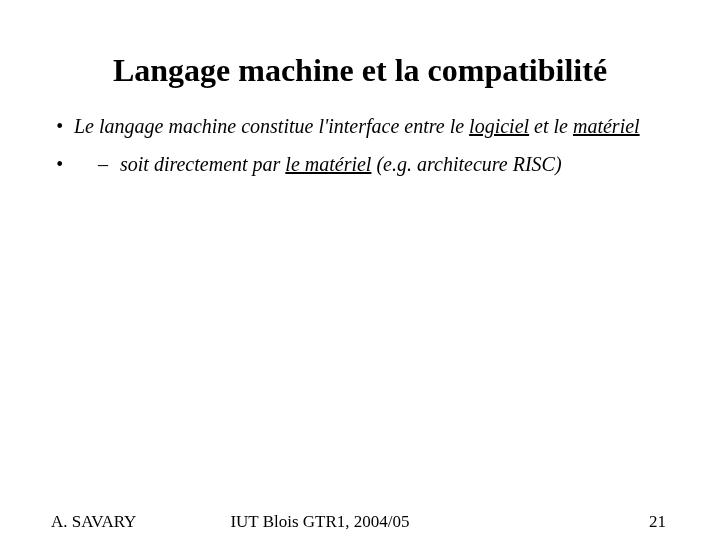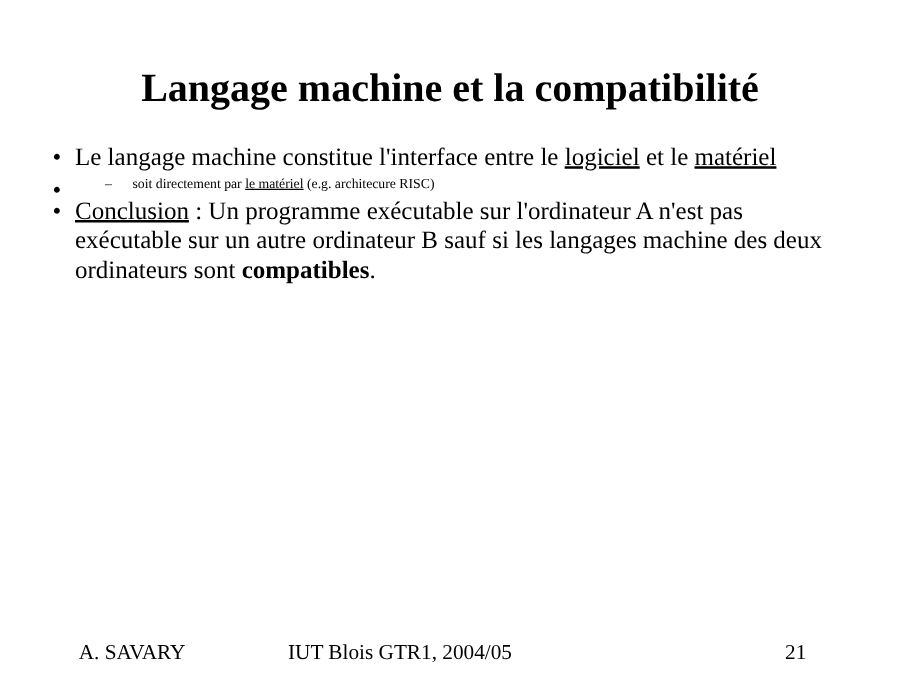--- a/index.html
+++ b/index.html
@@ -29,33 +29,34 @@
   ul.top {
     list-style: none;
     margin: 0;
     padding: 0;
     font-size: 20px;
     line-height: 1.18;
   }
   ul.top > li {
     position: relative;
     padding-left: 18px;
-    margin: 0;
+    margin: 14px;
+    font-style: italic;
   }
   ul.top > li::before {
     content: "•";
     position: absolute;
     left: 0;
     top: 0;
   }
   ul.sub {
     list-style: none;
     margin: 2px 0 4px 0;
     padding: 0 0 0 24px;
-    font-size: 11px;
+    font-size: 20px;
     line-height: 1.18;
   }
   ul.sub > li {
     position: relative;
     padding-left: 22px;
   }
   ul.sub > li::before {
     content: "–";
     position: absolute;
     left: 0;
@@ -65,44 +66,41 @@
   .b { font-weight: bold; }
   .footer {
     position: absolute;
     bottom: 28px;
     left: 0;
     width: 720px;
     font-size: 17px;
     box-sizing: border-box;
     padding: 0 50px 0 68px;
   }
-  .footer .author { position: absolute; left: 63px; text-align: right; }
+  .footer .author { position: absolute; left: 51px; text-align: right; }
   .footer .inst   { position: absolute; left: 0; width: 640px; text-align: center; }
-  .footer .page   { position: absolute; right: 75px; }
+  .footer .page   { position: absolute; right: 54px; }
 </style>
 </head>
 <body>
 
 <div class="slide">
   <h1 class="title">Langage machine et la compatibilité</h1>
 
   <ul class="top">
     <li>
       <span>Le langage machine constitue l'interface entre le </span><span class="u">logiciel</span><span> et le </span><span class="u">matériel</span>
     </li>
     <li>
       <ul class="sub">
         <li>
           <span>soit directement par </span><span class="u">le matériel</span><span> (e.g. architecure RISC)</span>
         </li>
       </ul>
     </li>
-    <li>
-      <span class="u">Conclusion</span><span> : Un programme exécutable sur l'ordinateur A n'est pas exécutable sur un autre ordinateur B sauf si les langages machine des deux ordinateurs sont </span><span class="b">compatibles</span><span>.</span>
-    </li>
   </ul>
 
   <div class="footer">
     <span class="author">A. SAVARY</span>
     <span class="inst">IUT Blois GTR1, 2004/05</span>
     <span class="page">21</span>
   </div>
 </div>
 
 </body></html>

